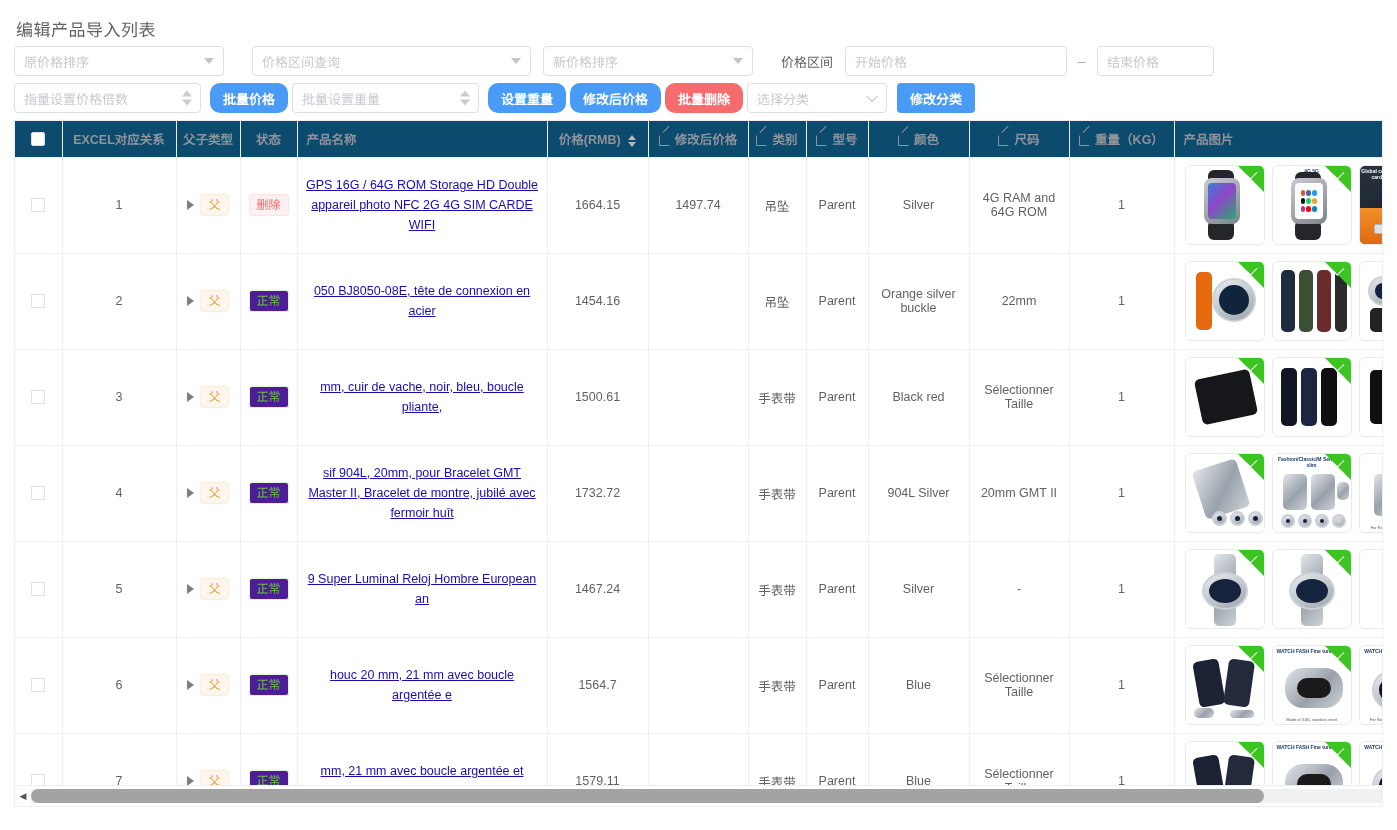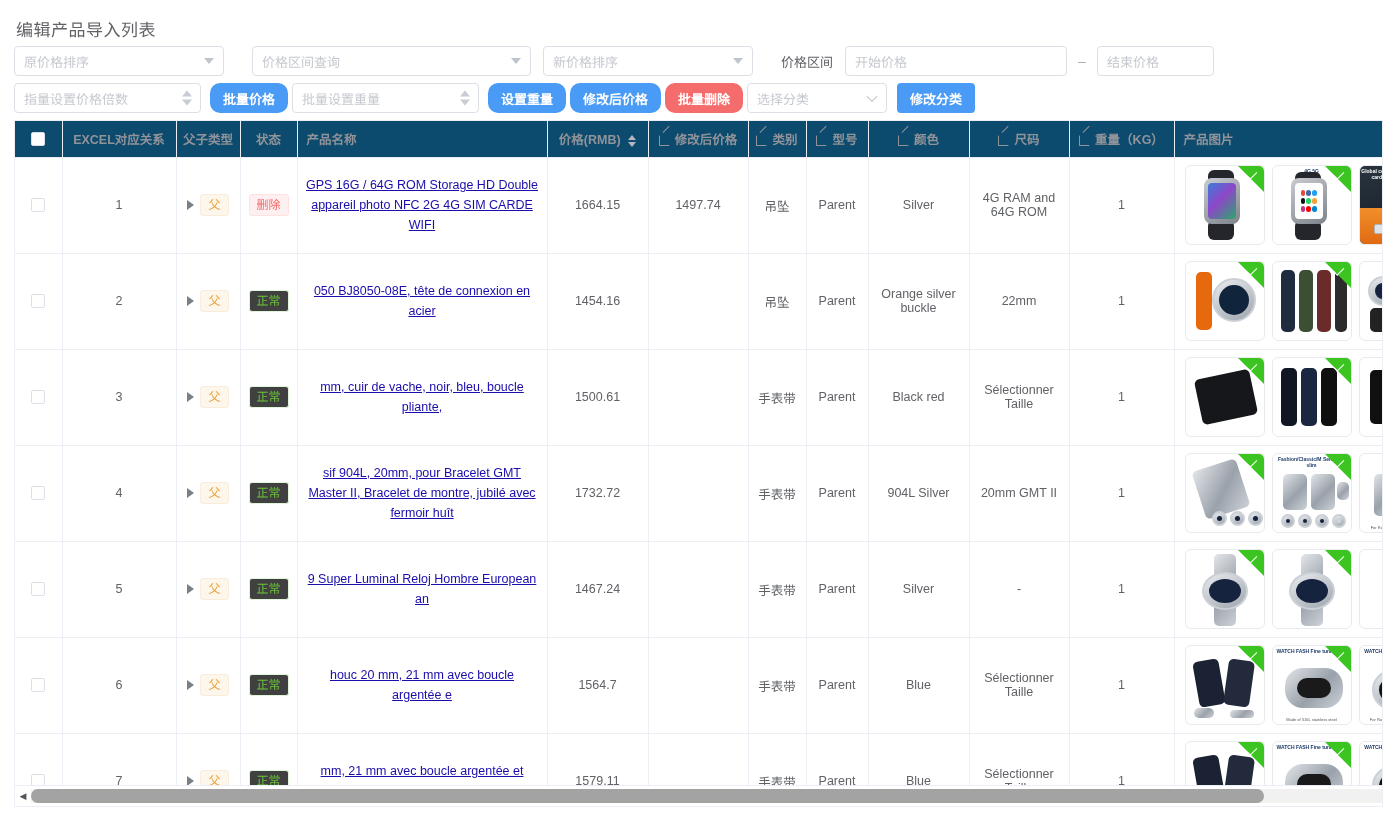--- a/index.html
+++ b/index.html
@@ -149,21 +149,21 @@
   .tri-right {
     width: 0; height: 0; border-top: 5px solid transparent; border-bottom: 5px solid transparent;
     border-left: 7px solid #7a7f87;
   }
   .tag {
     display: inline-block; padding: 2px 7px; border-radius: 3px; font-size: 12px;
     line-height: 16px; border: 1px solid transparent; white-space: nowrap;
   }
   .tag-parent { background: #fdf6ec; border-color: #faecd8; color: #e6a23c; }
   .tag-del    { background: #fef0f0; border-color: #fde2e2; color: #f56c6c; }
-  .tag-ok     { background: #404040; border-color: #e1f3d8; color: #67c23a; }
+  .tag-ok     { background: #4c1d95; border-color: #e1f3d8; color: #67c23a; }
 
   
   .name-cell { text-align: left; padding: 0 8px; }
   .name-clip { height: 74px; overflow: hidden; display: flex; align-items: center; }
   .name-link {
     color: #1a0dab; text-decoration: underline; font-size: 12.5px; line-height: 20px;
     display: block; word-break: break-word;
   }
 
   

